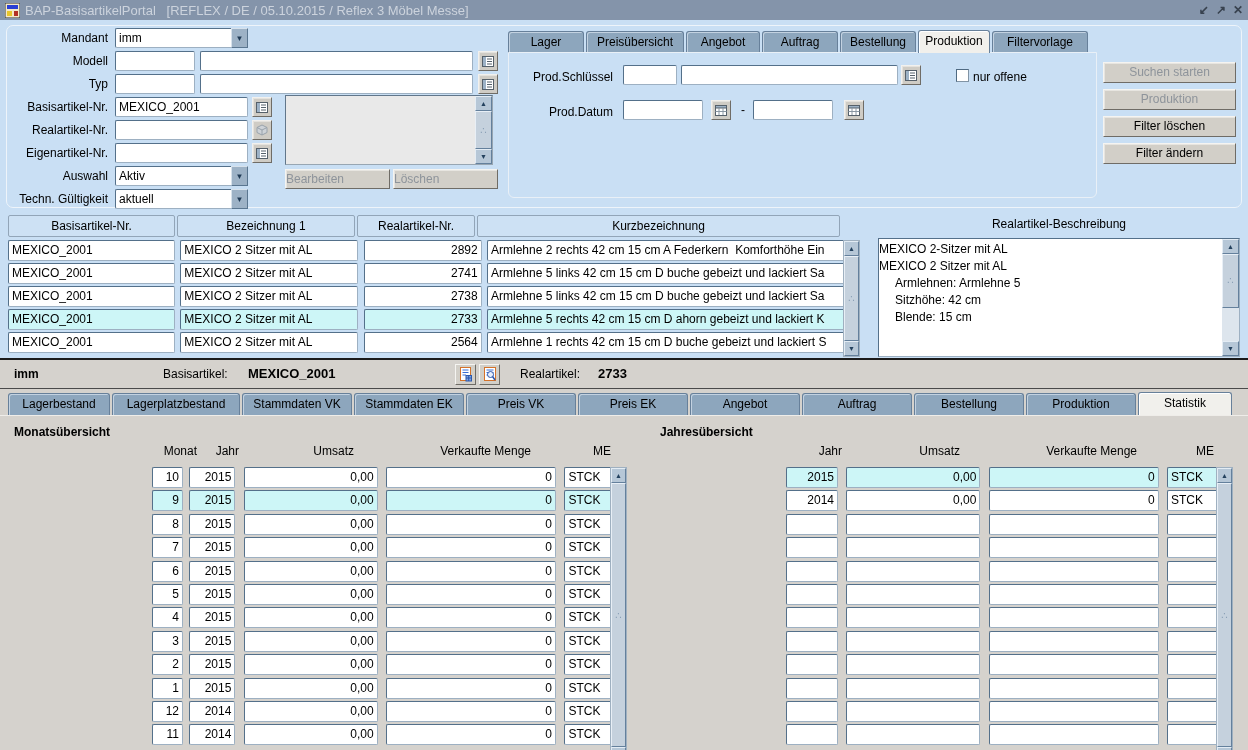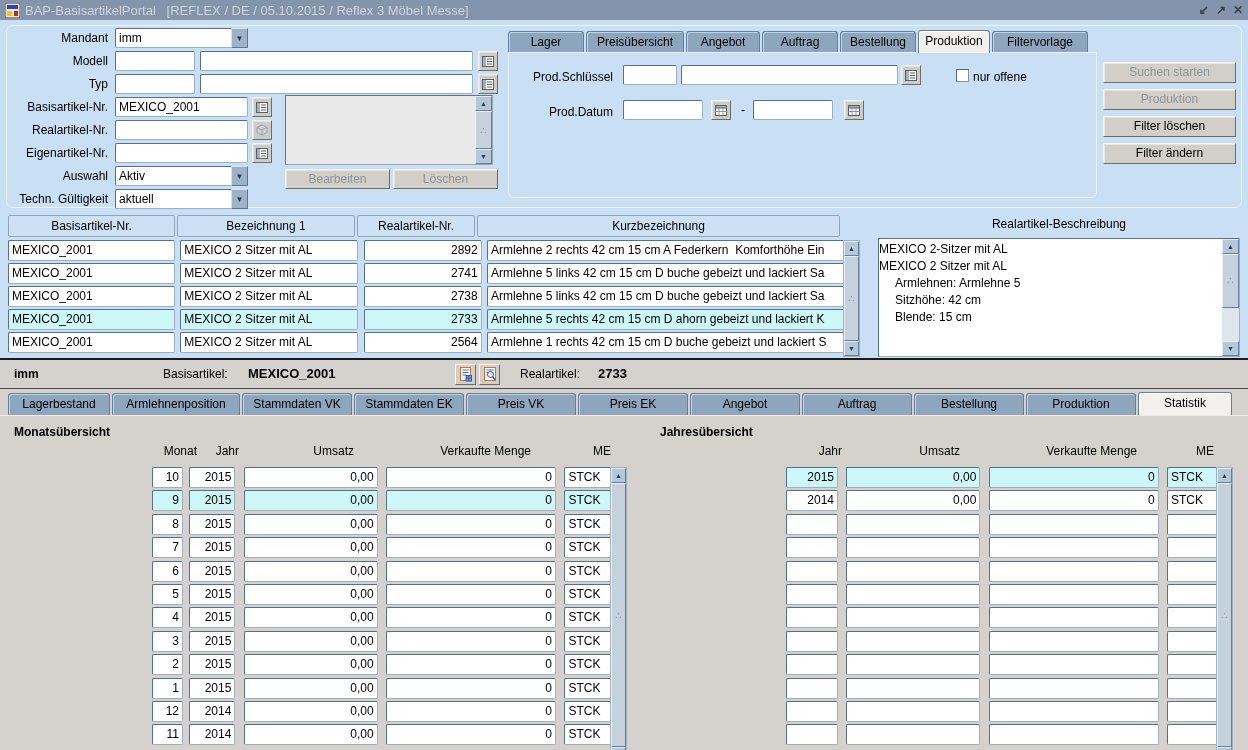--- a/index.html
+++ b/index.html
@@ -17,21 +17,21 @@
   .top{position:absolute;left:0;top:20px;width:1248px;height:192px;background:#c9dff4}
   .outer-frame{position:absolute;left:6px;top:5px;width:1236px;height:183px;border:1px solid #eef4fa;border-radius:7px;pointer-events:none}
   .flabel{position:absolute;width:100px;text-align:right;height:20px;line-height:20px;left:8px}
   .fld{background:#fff;border:1px solid #9db0c2;border-top-color:#54708a;border-left-color:#54708a;border-radius:2px;height:20px;line-height:18px;padding:0 3px;font-family:"Liberation Sans",sans-serif;font-size:12px;color:#000}
   input.fld{outline:none}
   .combo{position:absolute;display:flex}
   .combo input{width:116px;border-right:none;border-top-right-radius:0;border-bottom-right-radius:0}
   .cbtn{width:17px;height:20px;background:#9db2c6;border:1px solid;border-color:#d7e2ec #5a7690 #5a7690 #d7e2ec;font-size:8px;color:#1f3a55;display:flex;align-items:center;justify-content:center;cursor:default}
   .sqbtn{position:absolute;width:20px;height:20px;background:#cfccc5;border:1px solid;border-color:#f2f1ee #6f6c66 #6f6c66 #f2f1ee;box-shadow:inset 1px 1px 0 #e4e2dd;display:flex;align-items:center;justify-content:center}
   .memo{position:absolute;left:285px;top:75px;width:208px;height:70px;background:#e9e9e9;border:1px solid #98a6b2;border-top-color:#61768a;border-left-color:#61768a}
-  .pushbtn{position:absolute;height:20px;line-height:18px;background:#d2cfc8;border:1px solid;border-color:#f5f4f1 #6f6c66 #6f6c66 #f5f4f1;box-shadow:inset 1px 1px 0 #e7e5e0;text-align:center}
+  .pushbtn{position:absolute;height:20px;line-height:18px;background:#d2cfc8;border:1px solid;border-color:#f5f4f1 #6f6c66 #6f6c66 #f5f4f1;box-shadow:inset 1px 1px 0 #e7e5e0;}
   .disabled-text{color:#8e949b}
 
   
   .tab{height:22px;line-height:21px;text-align:center;background:#8da6bd;border:1px solid #67809a;border-bottom:none;border-top-left-radius:3px;border-top-right-radius:3px;box-shadow:inset 1px 1px 0 #c3d2e1;margin-right:2px;cursor:default;overflow:hidden;white-space:nowrap}
   .tab.active{background:#f1f0ec;box-shadow:inset 1px 1px 0 #ffffff;height:23px;position:relative;z-index:3}
   .ftabs{position:absolute;left:508px;top:10px;display:flex;align-items:flex-end}
   .ftabs div:nth-of-type(1){width:76px}.ftabs div:nth-of-type(2){width:98px}.ftabs div:nth-of-type(3){width:74px}
   .ftabs div:nth-of-type(4){width:76px}.ftabs div:nth-of-type(5){width:76px}.ftabs div:nth-of-type(6){width:72px}
   .ftabs div:nth-of-type(7){width:96px}
   .fpanel{position:absolute;left:508px;top:32px;width:589px;height:146px;background:#c9dff4;border:1px solid #e9f0f7;border-radius:0 0 6px 6px;z-index:2}
@@ -373,21 +373,21 @@
   </span>
   <span class="txt" style="left:520px">Realartikel:</span>
   <span class="txt bold" style="left:598px;font-size:13px">2733</span>
 </div>
 
 <div class="dtabs">
   <div class="dtabs-row">
 
       <div class="tab"><span>Lagerbestand</span></div>
 
-      <div class="tab"><span>Armlehnenposition</span></div>
+      <div class="tab"><span>Lagerplatzbestand</span></div>
 
       <div class="tab"><span>Stammdaten VK</span></div>
 
       <div class="tab"><span>Stammdaten EK</span></div>
 
       <div class="tab"><span>Preis VK</span></div>
 
       <div class="tab"><span>Preis EK</span></div>
 
       <div class="tab"><span>Angebot</span></div>

